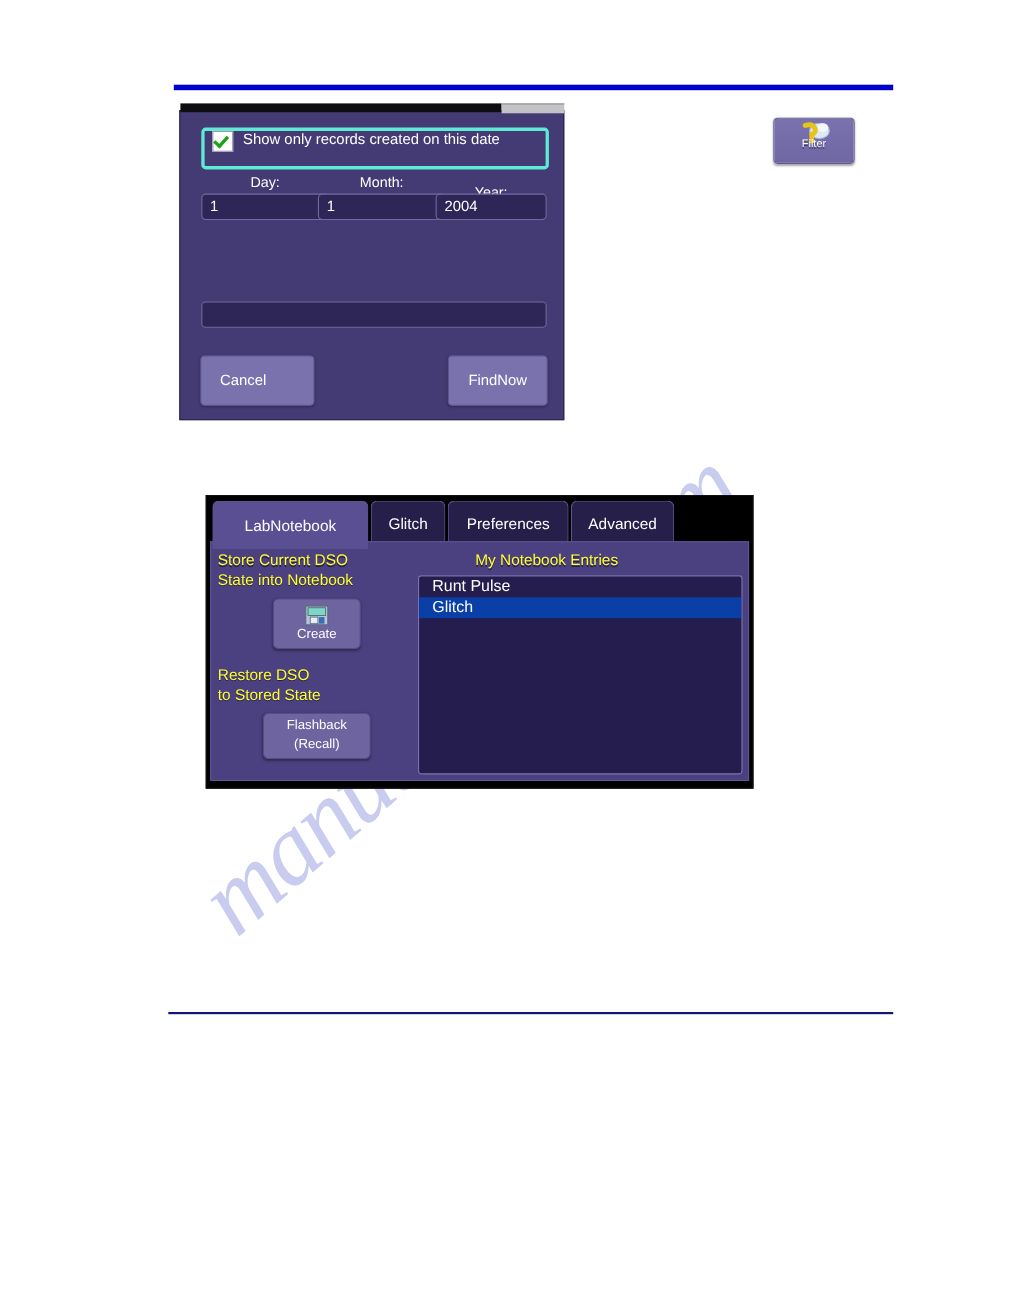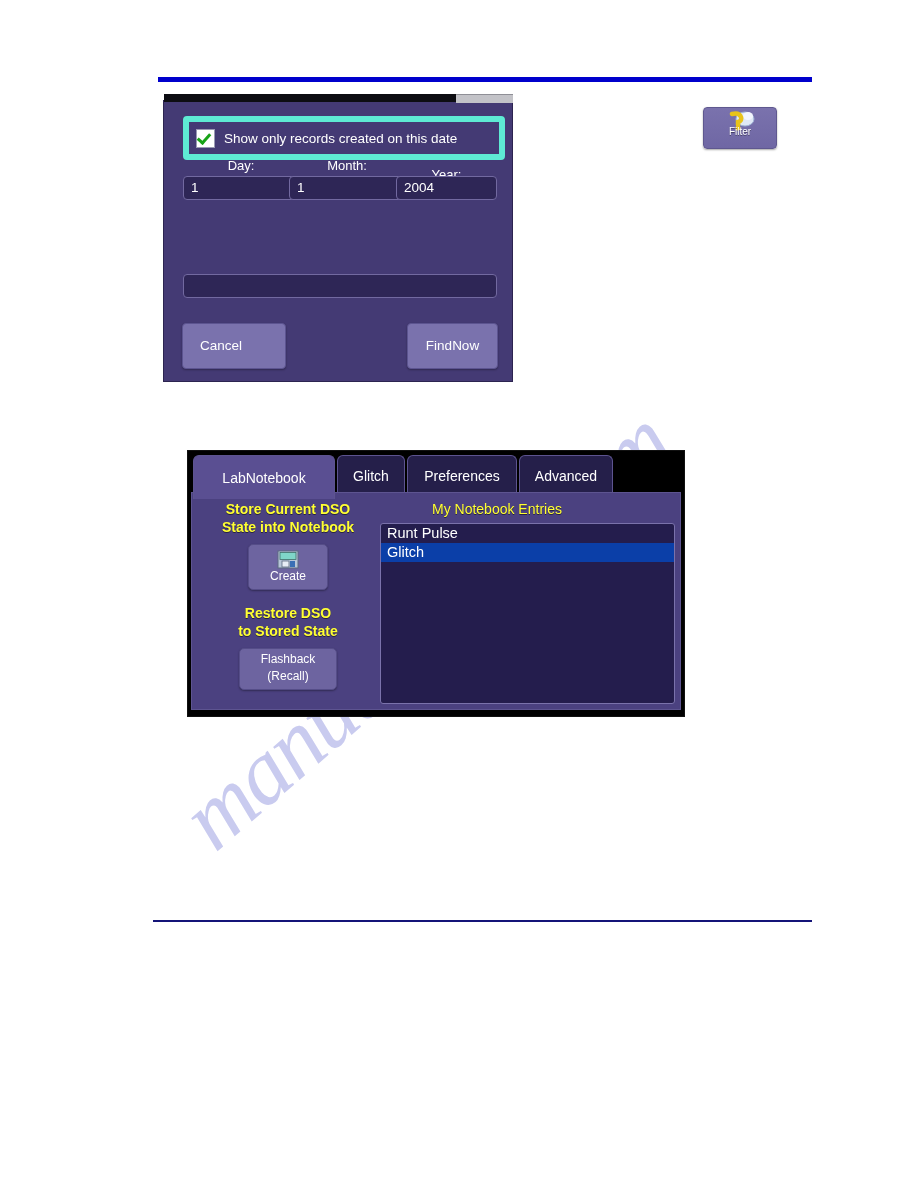--- a/index.html
+++ b/index.html
@@ -113,24 +113,24 @@
     left: 0px;
     top: -7px;
     width: 292px;
     height: 8px;
     background: #0d0d12;
   }
 
   .chk-row {
     position: absolute;
     background: #443a74;
-    border: 6px solid #5eead4;
+    border: 3px solid #5eead4;
     border-radius: 4px;
     display: flex;
-    align-items: center;
+    align-items: flex-start;
   }
   .chk-box {
     width: 17px;
     height: 17px;
     margin-left: 7px;
     background: #ffffff;
     border: 1px solid #9a9ab4;
     position: relative;
     flex: none;
   }
@@ -232,23 +232,23 @@
   .nb-tab.active {
     background: #5a4f92;
     height: 44px;
     z-index: 3;
   }
 
   .nb-yellow {
     position: absolute;
     color: #ffff33;
     font-size: 14px;
-    text-align: center;
+    text-align: left;
     line-height: 1.28;
-    font-weight: 700;
+    font-weight: 400;
     text-shadow: 0 1px 0 rgba(0,0,0,.5);
   }
   .nb-btn {
     position: absolute;
     background: #6d64a0;
     border: 1px solid #554d88;
     border-radius: 5px;
     color: #ffffff;
     font-size: 12px;
     text-align: center;
@@ -280,21 +280,21 @@
     position: absolute;
     background: #241d4d;
     border: 1px solid #7a72ab;
     border-radius: 3px;
     overflow: hidden;
     box-sizing: border-box;
   }
   .nb-list .li {
     height: 19px;
     line-height: 19px;
-    padding-left: 6px;
+    padding-left: 12px;
     font-size: 14.5px;
     color: #ffffff;
   }
   .nb-list .li.sel {
     background: #0b3fa8;
   }
 </style>
 </head>
 <body>
 

